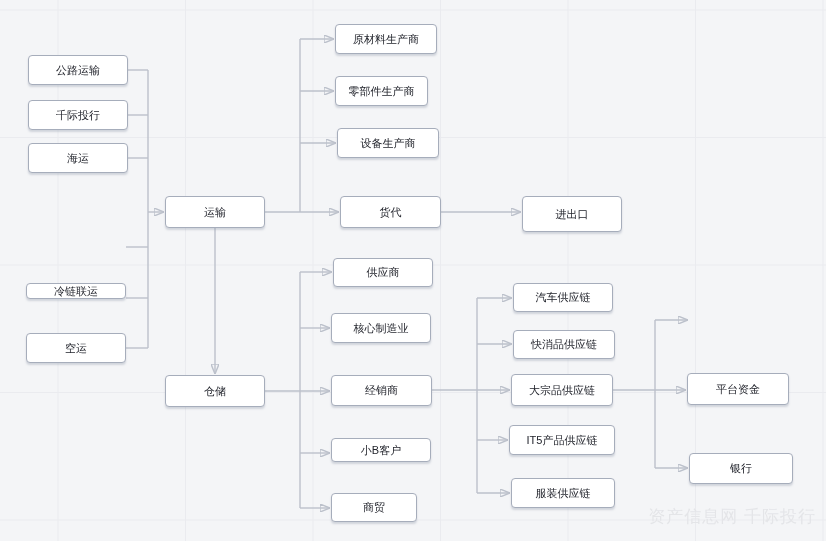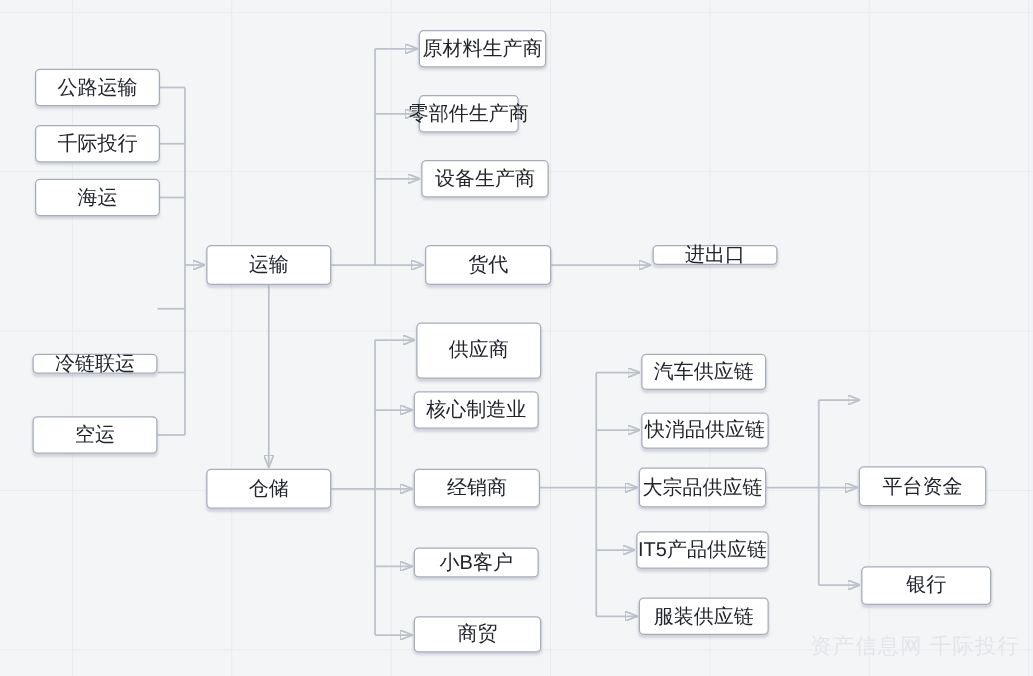--- a/index.html
+++ b/index.html
@@ -21,21 +21,21 @@
   .edges{position:absolute;left:0;top:0;width:826px;height:541px;}
   .edges path{stroke:#bcc1cb;stroke-width:1.4;fill:none;}
   .node{
     position:absolute;
     box-sizing:border-box;
     background:#ffffff;
     border:1px solid #a6adbb;
     border-radius:4px;
     box-shadow:0 2px 2px rgba(144,152,170,0.35);
     display:flex;align-items:center;justify-content:center;
-    font-size:16px;
+    font-size:11px;
     color:#22242c;
     white-space:nowrap;
     cursor:default;
   }
   .watermark{
     position:absolute;
     right:10px;bottom:13px;
     font-size:17px;
     letter-spacing:1px;
     color:#e4e5e8;
@@ -110,30 +110,30 @@
   <div class="node" style="left:28px;top:55px;width:100px;height:30px">公路运输</div>
   <div class="node" style="left:28px;top:100px;width:100px;height:30px">千际投行</div>
   <div class="node" style="left:28px;top:143px;width:100px;height:30px">海运</div>
   <div class="node" style="left:26px;top:283px;width:100px;height:16px">冷链联运</div>
   <div class="node" style="left:26px;top:333px;width:100px;height:30px">空运</div>
 
   <div class="node" style="left:165px;top:196px;width:100px;height:32px">运输</div>
   <div class="node" style="left:165px;top:375px;width:100px;height:32px">仓储</div>
 
   <div class="node" style="left:335px;top:24px;width:102px;height:30px">原材料生产商</div>
-  <div class="node" style="left:335px;top:76px;width:80px;height:30px">零部件生产商</div>
+  <div class="node" style="left:335px;top:76px;width:93px;height:30px">零部件生产商</div>
   <div class="node" style="left:337px;top:128px;width:102px;height:30px">设备生产商</div>
   <div class="node" style="left:340px;top:196px;width:101px;height:32px">货代</div>
-  <div class="node" style="left:522px;top:196px;width:100px;height:16px">进出口</div>
+  <div class="node" style="left:522px;top:196px;width:100px;height:36px">进出口</div>
 
-  <div class="node" style="left:333px;top:258px;width:100px;height:45px">供应商</div>
+  <div class="node" style="left:333px;top:258px;width:100px;height:29px">供应商</div>
   <div class="node" style="left:331px;top:313px;width:100px;height:30px">核心制造业</div>
   <div class="node" style="left:331px;top:375px;width:101px;height:31px">经销商</div>
   <div class="node" style="left:331px;top:438px;width:100px;height:24px">小B客户</div>
-  <div class="node" style="left:331px;top:493px;width:102px;height:29px">商贸</div>
+  <div class="node" style="left:331px;top:493px;width:86px;height:29px">商贸</div>
 
   <div class="node" style="left:513px;top:283px;width:100px;height:29px">汽车供应链</div>
   <div class="node" style="left:513px;top:330px;width:102px;height:29px">快消品供应链</div>
   <div class="node" style="left:511px;top:374px;width:102px;height:32px">大宗品供应链</div>
   <div class="node" style="left:509px;top:425px;width:106px;height:30px">IT5产品供应链</div>
   <div class="node" style="left:511px;top:478px;width:104px;height:30px">服装供应链</div>
 
   <div class="node" style="left:687px;top:373px;width:102px;height:32px">平台资金</div>
   <div class="node" style="left:689px;top:453px;width:104px;height:31px">银行</div>
 

